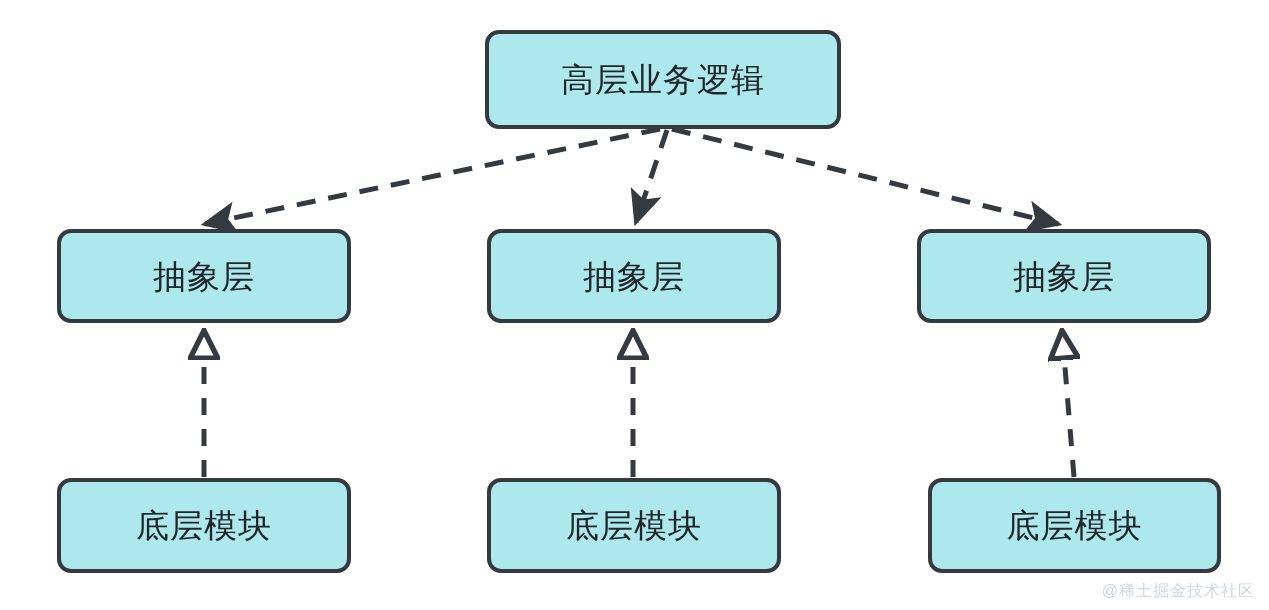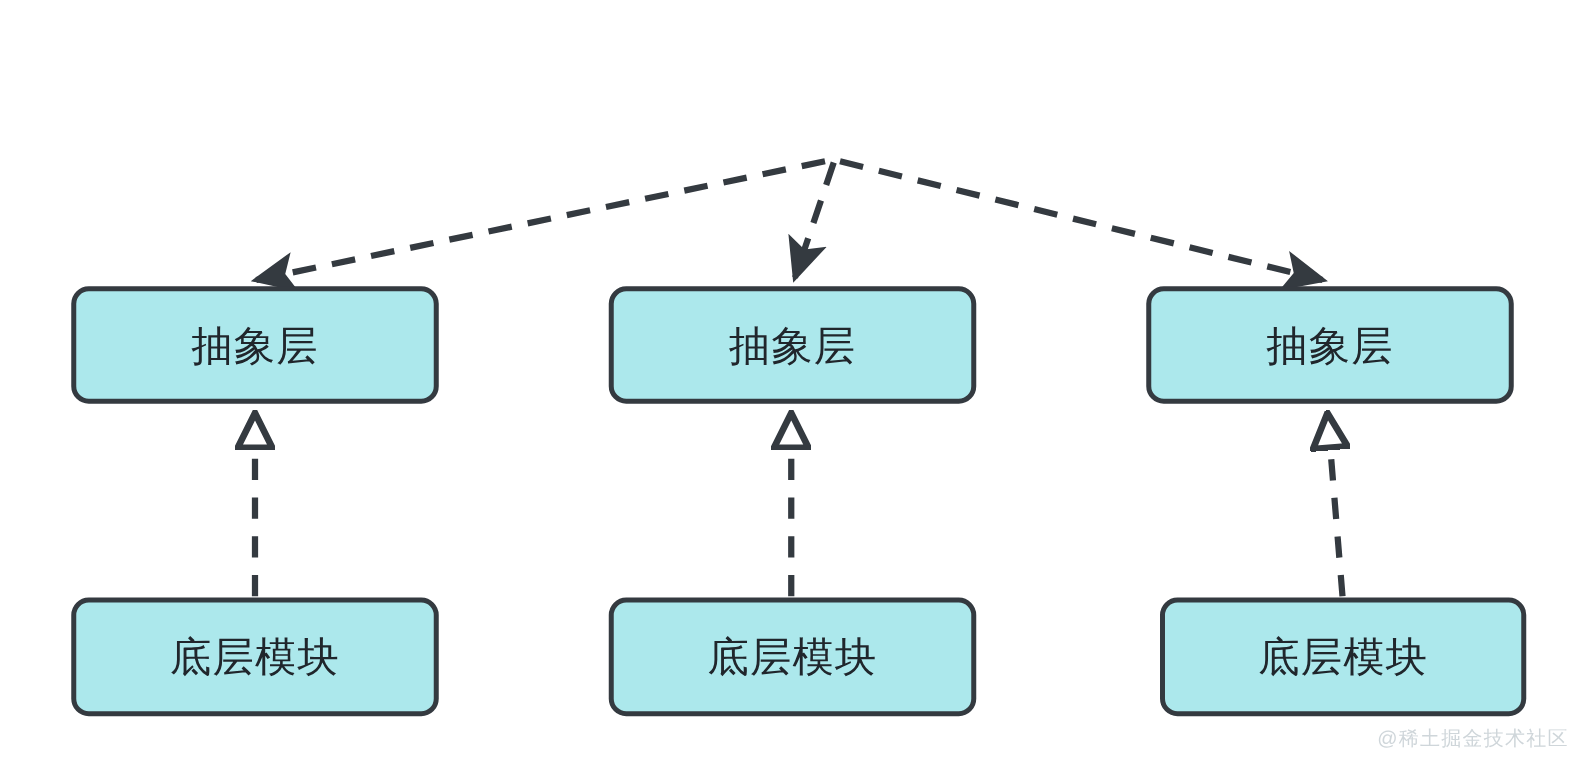--- a/index.html
+++ b/index.html
@@ -98,20 +98,23 @@
     
     <line x1="204" y1="477" x2="204" y2="331" stroke="#343a40" stroke-width="5" stroke-dasharray="17,14" stroke-linecap="butt" marker-end="url(#arrow-hollow)"></line>
 
     
     <line x1="633" y1="477" x2="633" y2="331" stroke="#343a40" stroke-width="5" stroke-dasharray="17,14" stroke-linecap="butt" marker-end="url(#arrow-hollow)"></line>
 
     
     <line x1="1074" y1="477" x2="1062" y2="331" stroke="#343a40" stroke-width="5" stroke-dasharray="17,14" stroke-linecap="butt" marker-end="url(#arrow-hollow)"></line>
   </svg>
 
+  <div class="node" id="node-top">
+    <span class="node-label">高层业务逻辑</span>
+  </div>
 
   <div class="node" id="node-abs-1">
     <span class="node-label">抽象层</span>
   </div>
 
   <div class="node" id="node-abs-2">
     <span class="node-label">抽象层</span>
   </div>
 
   <div class="node" id="node-abs-3">

